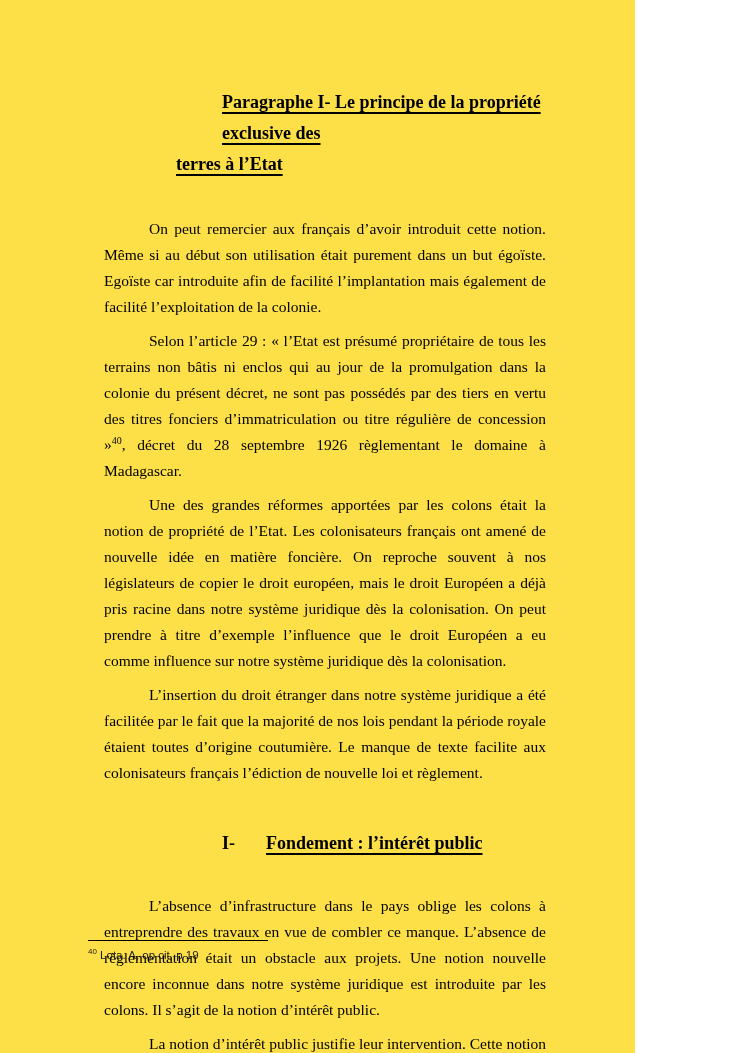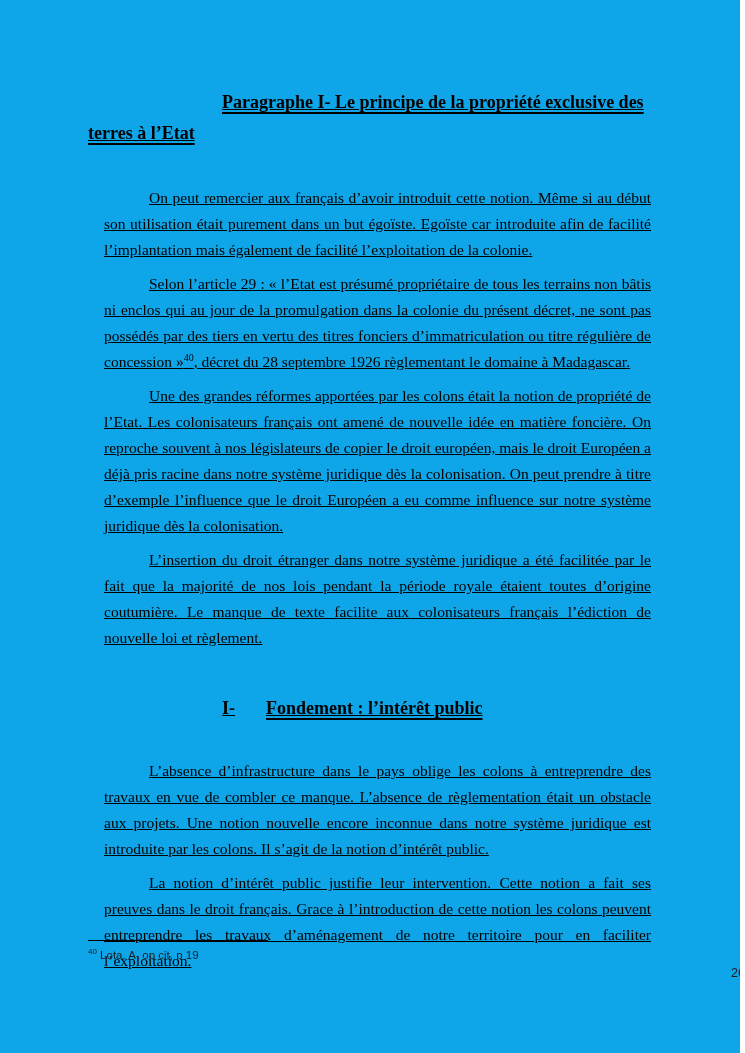--- a/index.html
+++ b/index.html
@@ -2,46 +2,46 @@
 <html lang="fr"><head>
 <meta charset="utf-8">
 <style>
   html, body {
     margin: 0;
     padding: 0;
     background: #ffffff;
   }
   .page {
     position: relative;
-    width: 740px;
+    width: 635px;
     height: 1053px;
-    background: #0ea5e9;
+    background: #fde047;
     color: #000000;
     overflow: hidden;
     font-family: "Liberation Serif", serif;
-    text-decoration: underline;
   }
   .content {
     box-sizing: border-box;
     padding: 87px 89px 0 88px;
   }
   
   .main-heading {
     font-weight: bold;
     font-size: 18px;
     line-height: 31px;
     margin: 0 0 36px 0;
   }
   .main-heading .h1-line1 {
     margin-left: 134px;
     text-decoration: underline;
     text-underline-offset: 4px;
     text-decoration-thickness: 1.5px;
   }
   .main-heading .h1-line2 {
+    margin-left: 88px;
     text-decoration: underline;
     text-underline-offset: 4px;
     text-decoration-thickness: 1.5px;
   }
   
   .para {
     font-size: 15.5px;
     line-height: 26px;
     text-align: justify;
     text-indent: 45px;

